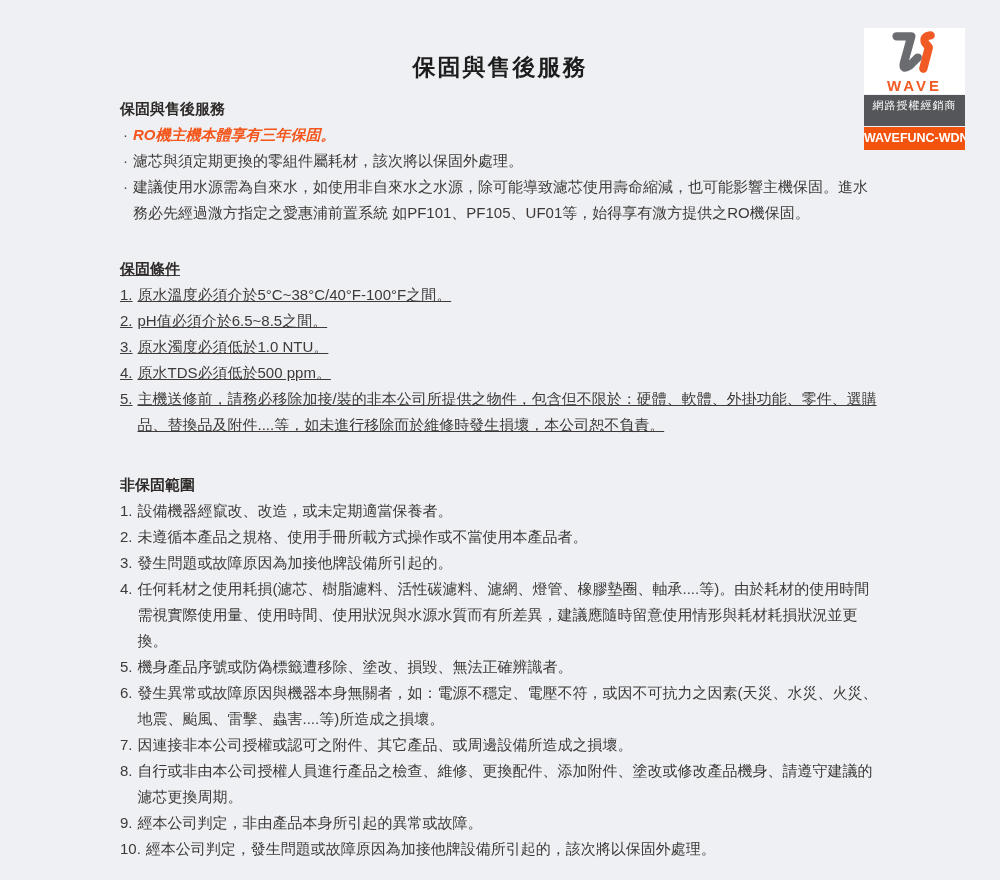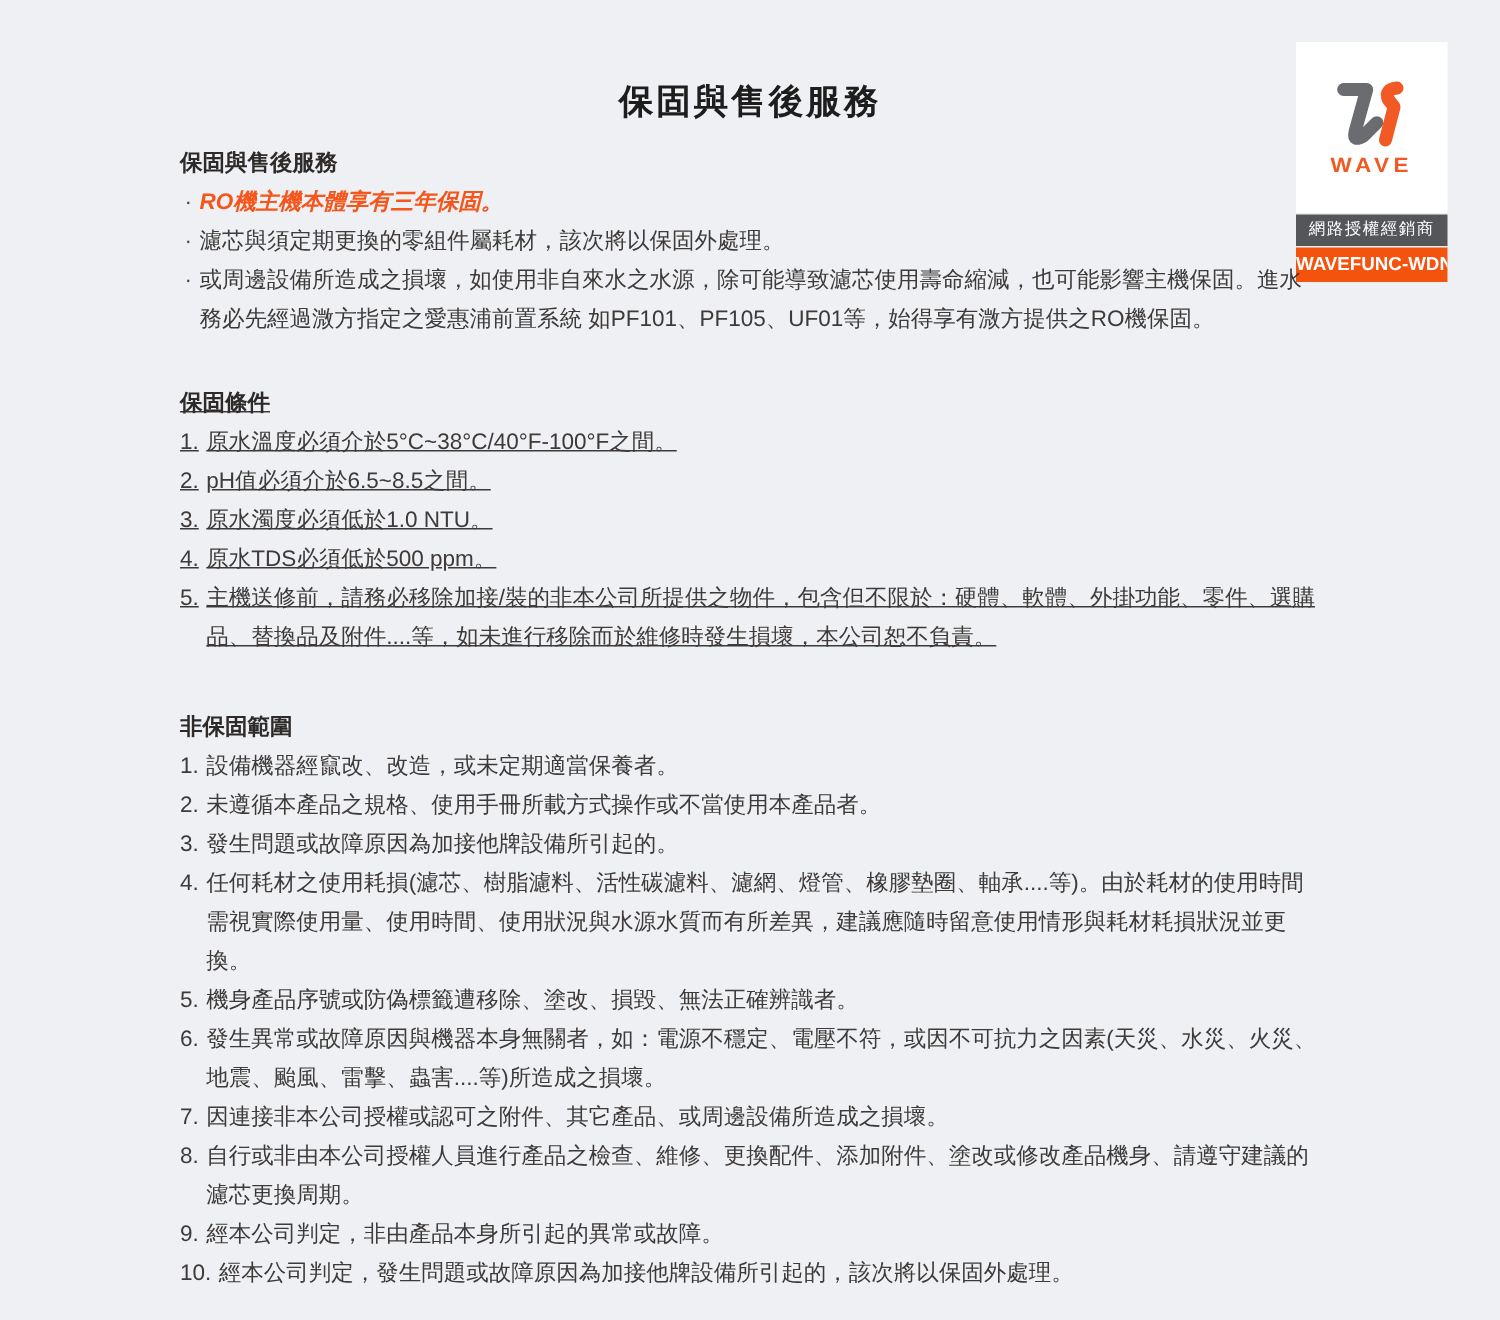--- a/index.html
+++ b/index.html
@@ -39,41 +39,41 @@
   .section-3 { margin-top:34px; }
 
   
   .badge {
     position:absolute;
     left:864px; top:28px;
     width:101px;
   }
   .badge .logo-box {
     background:#ffffff;
-    height:114px;
+    height:66px;
     display:flex; flex-direction:column;
     align-items:center; justify-content:center;
   }
   .badge .wordmark {
     color:#f15a24;
     font-weight:bold;
     font-size:15px;
     letter-spacing:3px;
     margin-top:1px;
     transform:scaleY(0.92);
   }
   .badge .bar {
     text-align:center;
     color:#ffffff;
     white-space:nowrap;
     overflow:hidden;
   }
   .badge .bar.gray {
     background:#55565a;
-    height:21px; line-height:21px;
+    height:31px; line-height:21px;
     font-size:11px; letter-spacing:1px;
     margin-top:1px;
   }
   .badge .bar.orange {
     background:#f4530e;
     height:23px; line-height:23px;
     font-size:12.5px; font-weight:bold;
     margin-top:1px;
     text-align:center;
   }
@@ -103,21 +103,21 @@
     <div class="bullet hl">
       <span class="dot">·</span>
       <span class="txt">RO機主機本體享有三年保固。</span>
     </div>
     <div class="bullet">
       <span class="dot">·</span>
       <span class="txt">濾芯與須定期更換的零組件屬耗材，該次將以保固外處理。</span>
     </div>
     <div class="bullet">
       <span class="dot">·</span>
-      <span class="txt">或周邊設備所造成之損壞，如使用非自來水之水源，除可能導致濾芯使用壽命縮減，也可能影響主機保固。進水務必先經過溦方指定之愛惠浦前置系統 如PF101、PF105、UF01等，始得享有溦方提供之RO機保固。</span>
+      <span class="txt">建議使用水源需為自來水，如使用非自來水之水源，除可能導致濾芯使用壽命縮減，也可能影響主機保固。進水務必先經過溦方指定之愛惠浦前置系統 如PF101、PF105、UF01等，始得享有溦方提供之RO機保固。</span>
     </div>
   </section>
 
   <section class="section-2">
     <h2 class="sec-heading">保固條件</h2>
     <div class="li">
       <span class="num">1.</span>
       <span class="txt">原水溫度必須介於5°C~38°C/40°F-100°F之間。</span>
     </div>
     <div class="li">

